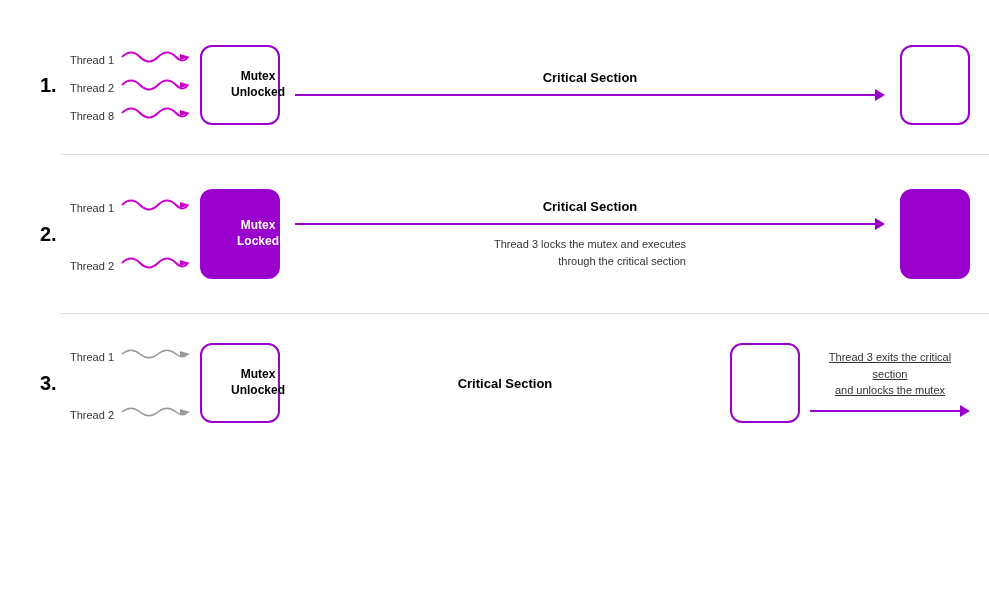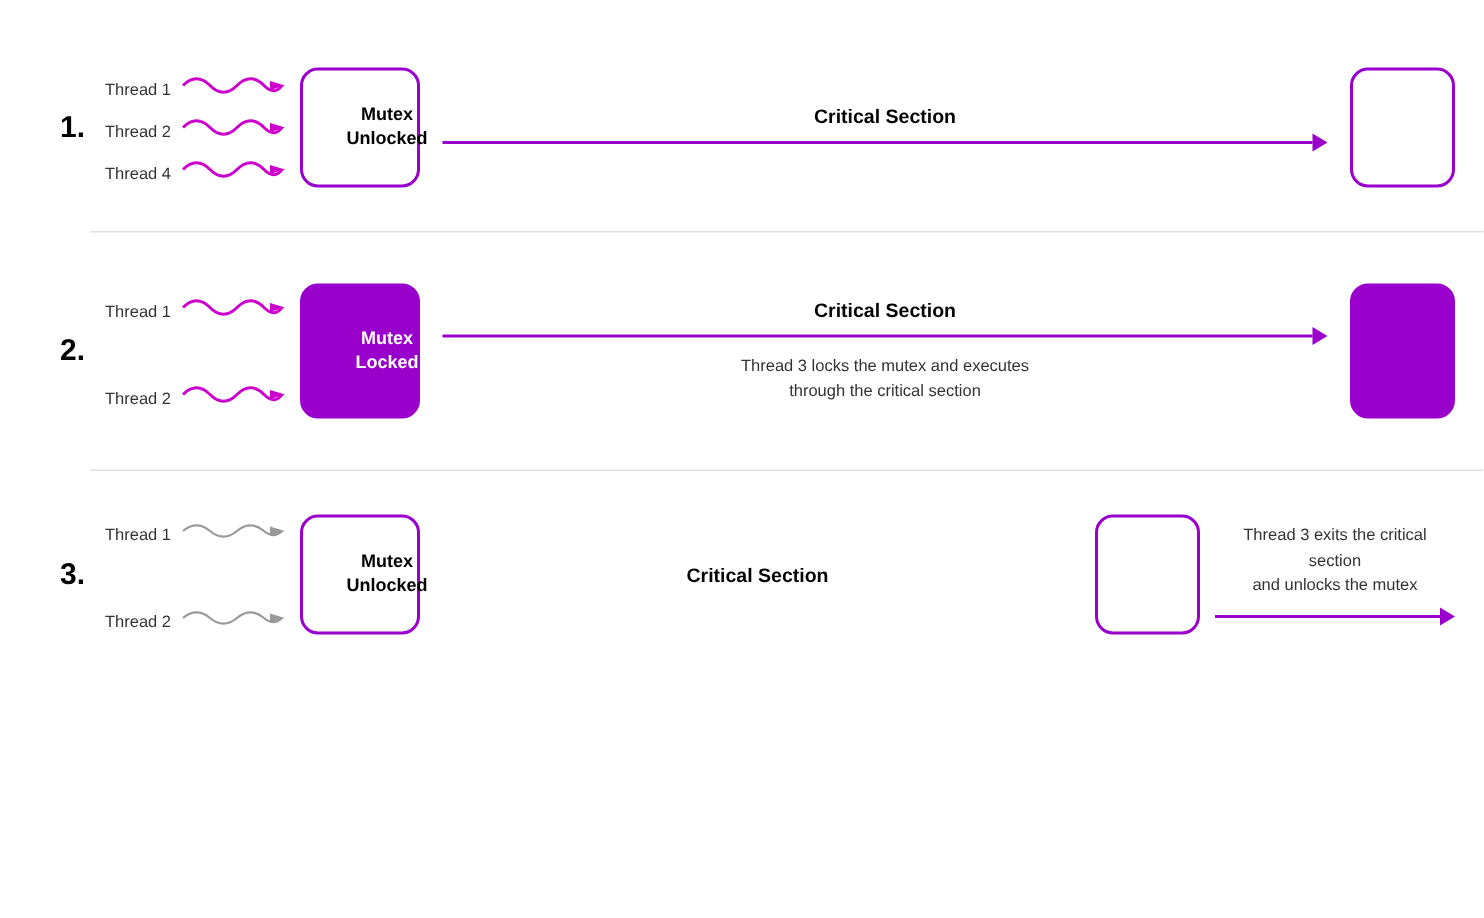--- a/index.html
+++ b/index.html
@@ -118,21 +118,21 @@
         </svg>
       </div>
       <div class="thread-item">
         <span class="thread-label">Thread 2</span>
         <svg width="70" height="18">
           <path d="M2,9 C8,3 14,3 20,9 C26,15 32,15 38,9 C44,3 50,3 56,9 C62,15 66,12 68,9" fill="none" stroke="#cc00cc" stroke-width="2"></path>
           <polygon points="60,6 70,9 60,12" fill="#cc00cc"></polygon>
         </svg>
       </div>
       <div class="thread-item">
-        <span class="thread-label">Thread 4</span>
+        <span class="thread-label">Thread 8</span>
         <svg width="70" height="18">
           <path d="M2,9 C8,3 14,3 20,9 C26,15 32,15 38,9 C44,3 50,3 56,9 C62,15 66,12 68,9" fill="none" stroke="#cc00cc" stroke-width="2"></path>
           <polygon points="60,6 70,9 60,12" fill="#cc00cc"></polygon>
         </svg>
       </div>
     </div>
 
     <div class="mutex-box mutex-unlocked">
       <span>Mutex<br>Unlocked</span>
     </div>
@@ -175,21 +175,21 @@
     <div class="mutex-box mutex-locked" style="height:90px;">
       <span style="color:#fff; font-weight:bold; font-size:12px; text-align:center;">Mutex<br>Locked</span>
     </div>
 
     <div style="display:flex; flex-direction:column; align-items:center; flex:1; padding: 0 15px;">
       <div style="font-weight:bold; font-size:13px; color:#000; margin-bottom:4px;">Critical Section</div>
       <div style="display:flex; align-items:center; width:100%; margin-bottom:6px;">
         <div style="flex:1; height:2px; background:#9900cc;"></div>
         <div style="width:0; height:0; border-top:6px solid transparent; border-bottom:6px solid transparent; border-left:10px solid #9900cc;"></div>
       </div>
-      <div style="font-size:11px; color:#333; text-align:center; line-height:1.5;">Thread 3 locks the mutex and executes<br>through the critical section</div>
+      <div style="font-size:11px; color:#333; text-align:right; line-height:1.5;">Thread 3 locks the mutex and executes<br>through the critical section</div>
     </div>
 
     <div class="right-box right-box-filled" style="height:90px;"></div>
   </div>
 
   <div class="divider"></div>
 
   <div style="display:flex; align-items:center; height:130px; width:930px; margin-left:10px;">
 
     <div class="step-number">3.</div>
@@ -216,21 +216,21 @@
       <span>Mutex<br>Unlocked</span>
     </div>
 
     <div style="display:flex; flex-direction:column; align-items:center; flex:1; padding: 0 15px;">
       <div style="font-weight:bold; font-size:13px; color:#000;">Critical Section</div>
     </div>
 
     <div class="right-box right-box-empty"></div>
 
     <div style="display:flex; flex-direction:column; align-items:flex-start; margin-left: 10px; flex-shrink:0;">
-      <div style="font-size:11px; color:#333; text-align:center; line-height:1.5; width:160px; margin-bottom:6px;">Thread 3 exits the critical section<br>and unlocks the mutex</div>
+      <div style="font-size:11px; color:#333; text-align:center; line-height:1.5; width:160px; margin-bottom:6px;text-decoration:underline;">Thread 3 exits the critical section<br>and unlocks the mutex</div>
       <div style="display:flex; align-items:center; width:160px;">
         <div style="flex:1; height:2px; background:#9900cc;"></div>
         <div style="width:0; height:0; border-top:6px solid transparent; border-bottom:6px solid transparent; border-left:10px solid #9900cc;"></div>
       </div>
     </div>
   </div>
 
 </div>
 
 </body></html>

